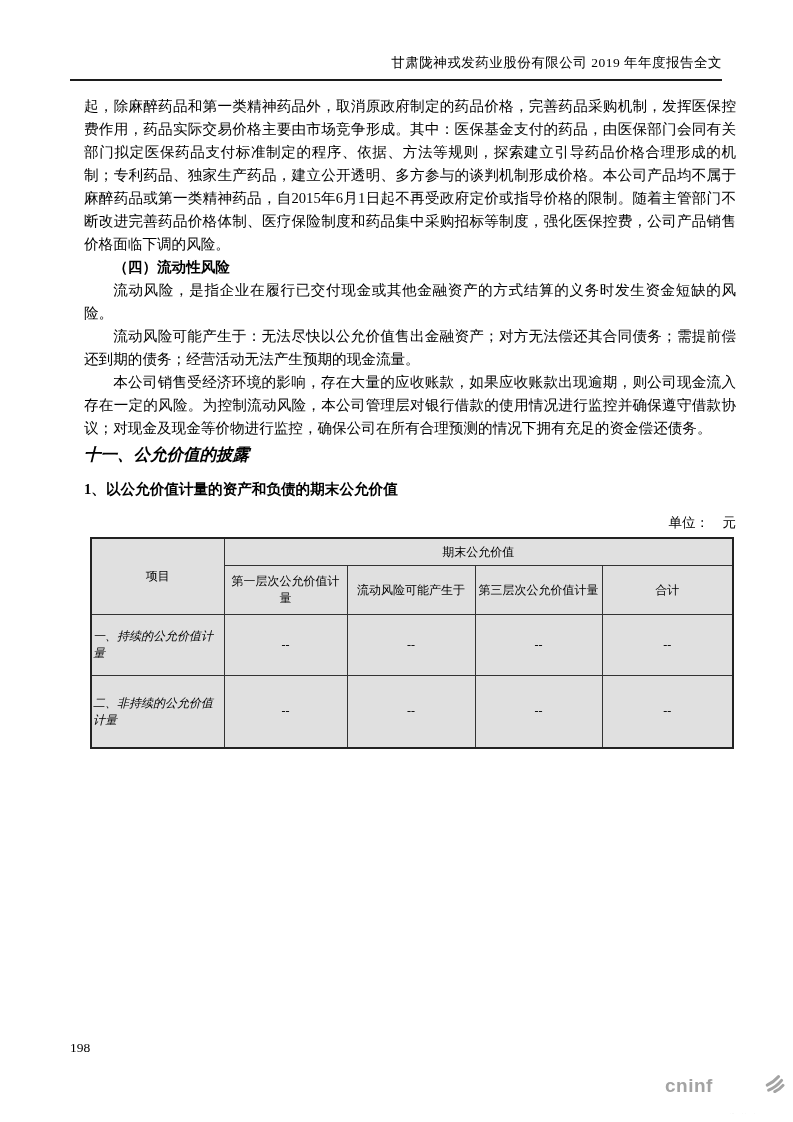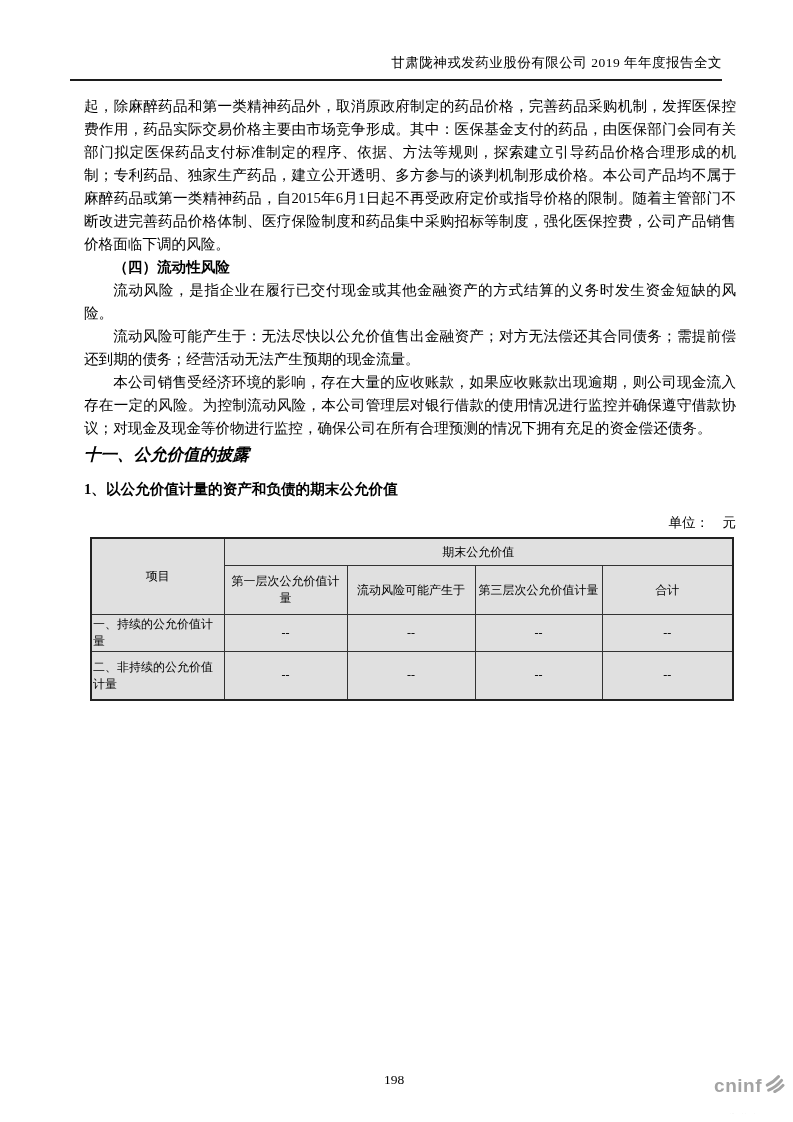--- a/index.html
+++ b/index.html
@@ -34,37 +34,37 @@
   table.fv {
     border-collapse:collapse; table-layout:fixed;
     width:642px; margin:5px 0 0 6px;
     font-size:12px; border:2px solid #222;
   }
   table.fv td {
     border:1px solid #333; background:#e0e0e0;
     text-align:center; vertical-align:middle;
     padding:1px 2px; line-height:17px; overflow:hidden;
   }
-  table.fv td.label-cell { text-align:left; padding:1px 1px; }
+  table.fv td.label-cell { text-align:left; padding:13px 1px;font-style:italic; }
   tr.hr1 td { height:24px; }
   tr.hr2 td { height:46px; }
   tr.dr1 td { height:25px; }
   tr.dr2 td { height:45px; }
   .page-num {
     position:absolute; top:1040px; left:70px; width:648px;
-    text-align:center; font-size:13.5px;margin-top:32px;
+    text-align:left; font-size:13.5px;
   }
   .cninfo-logo {
     position:absolute; top:1074px; right:8px; width:120px;
     text-align:right; color:#a3a3a3;
     font-family:"Liberation Sans","DejaVu Sans",sans-serif;
     line-height:1;
   }
   .logo-row {
-    display:flex; align-items:center; justify-content:flex-end; gap:2px;
+    display:flex; align-items:center; justify-content:space-between; gap:2px;
   }
   .logo-word { font-weight:bold; font-size:19px; letter-spacing:0.5px; color:#a3a3a3; }
   .logo-sub { font-size:9px; letter-spacing:3px; margin-top:18px; margin-right:20px; color:#a8a8a8; }
   .logo-url { font-size:16px; margin-top:3px; color:#a0a0a0; letter-spacing:0.2px; }
 </style>
 </head>
 <body>
 
 <div class="page">
 

